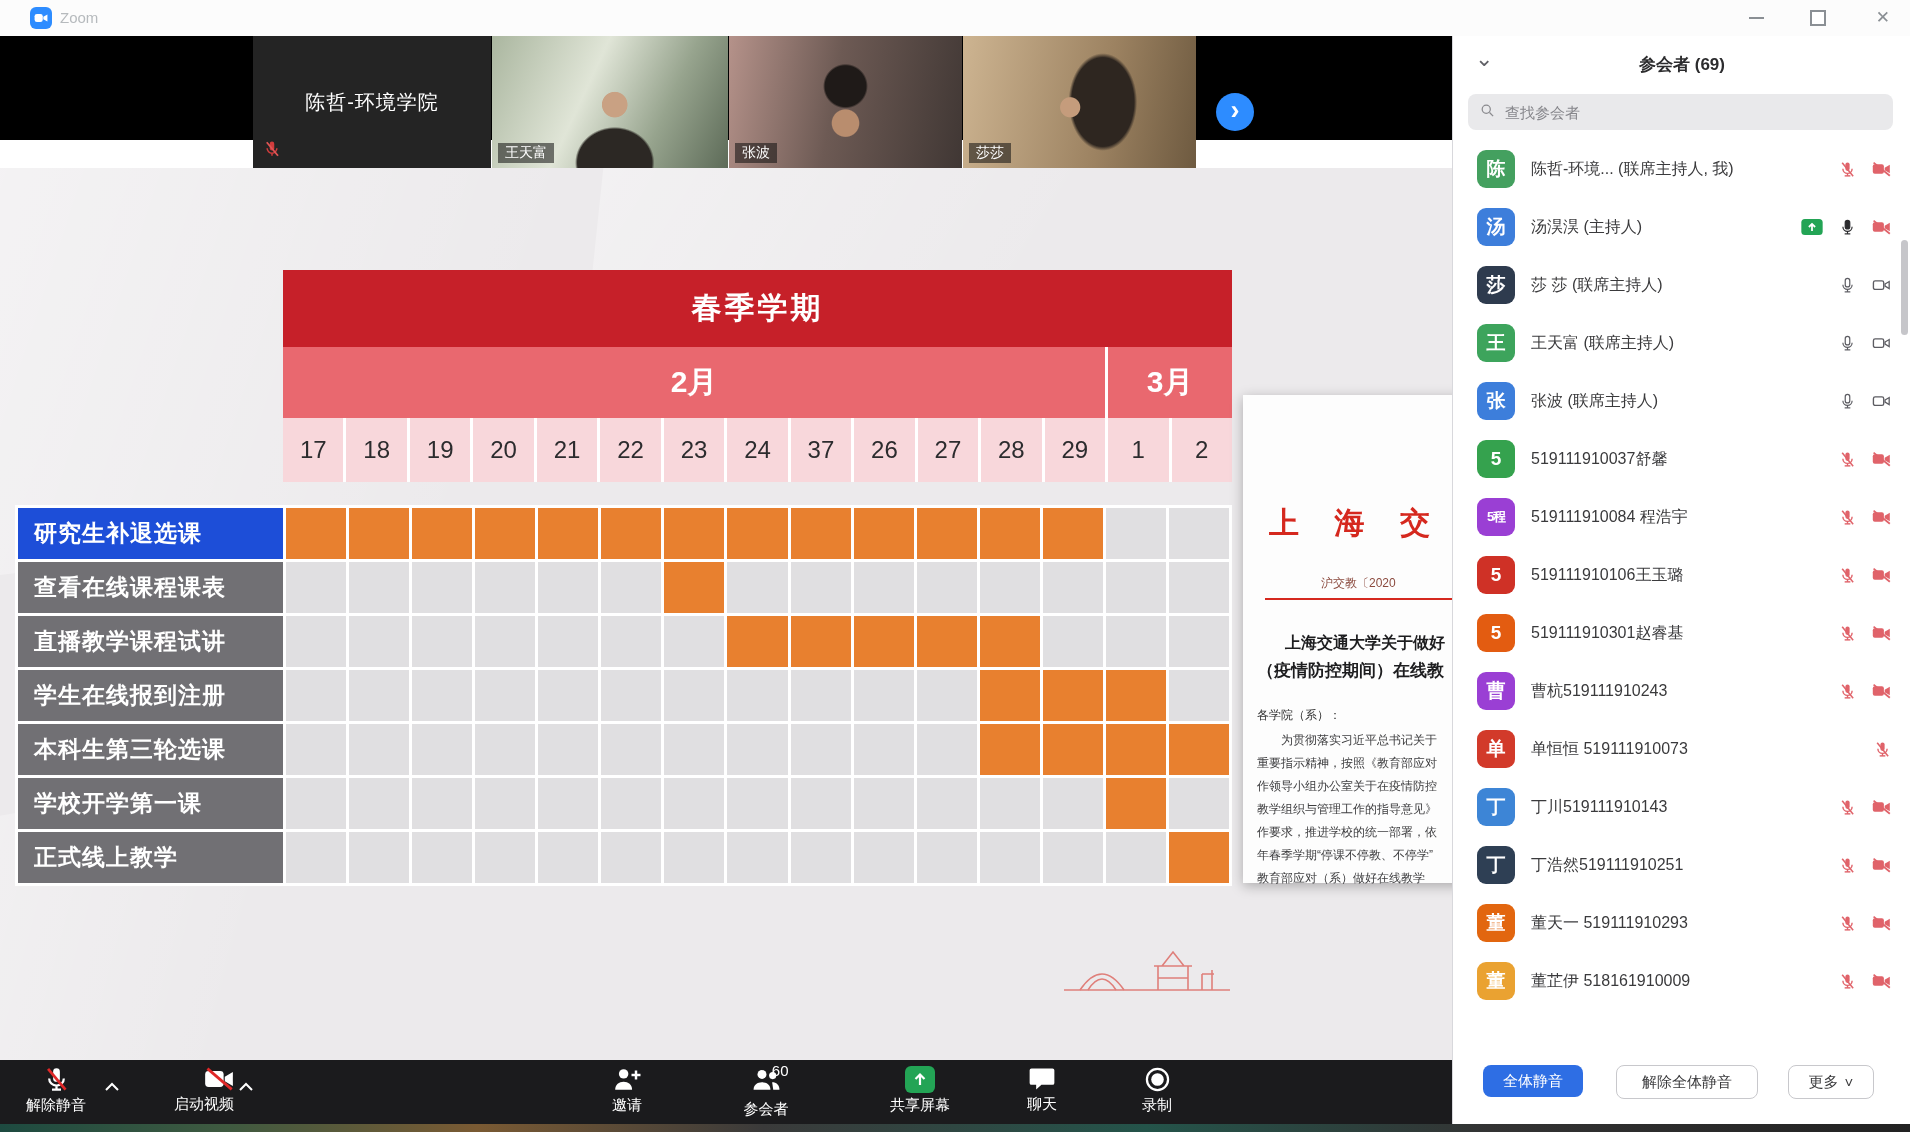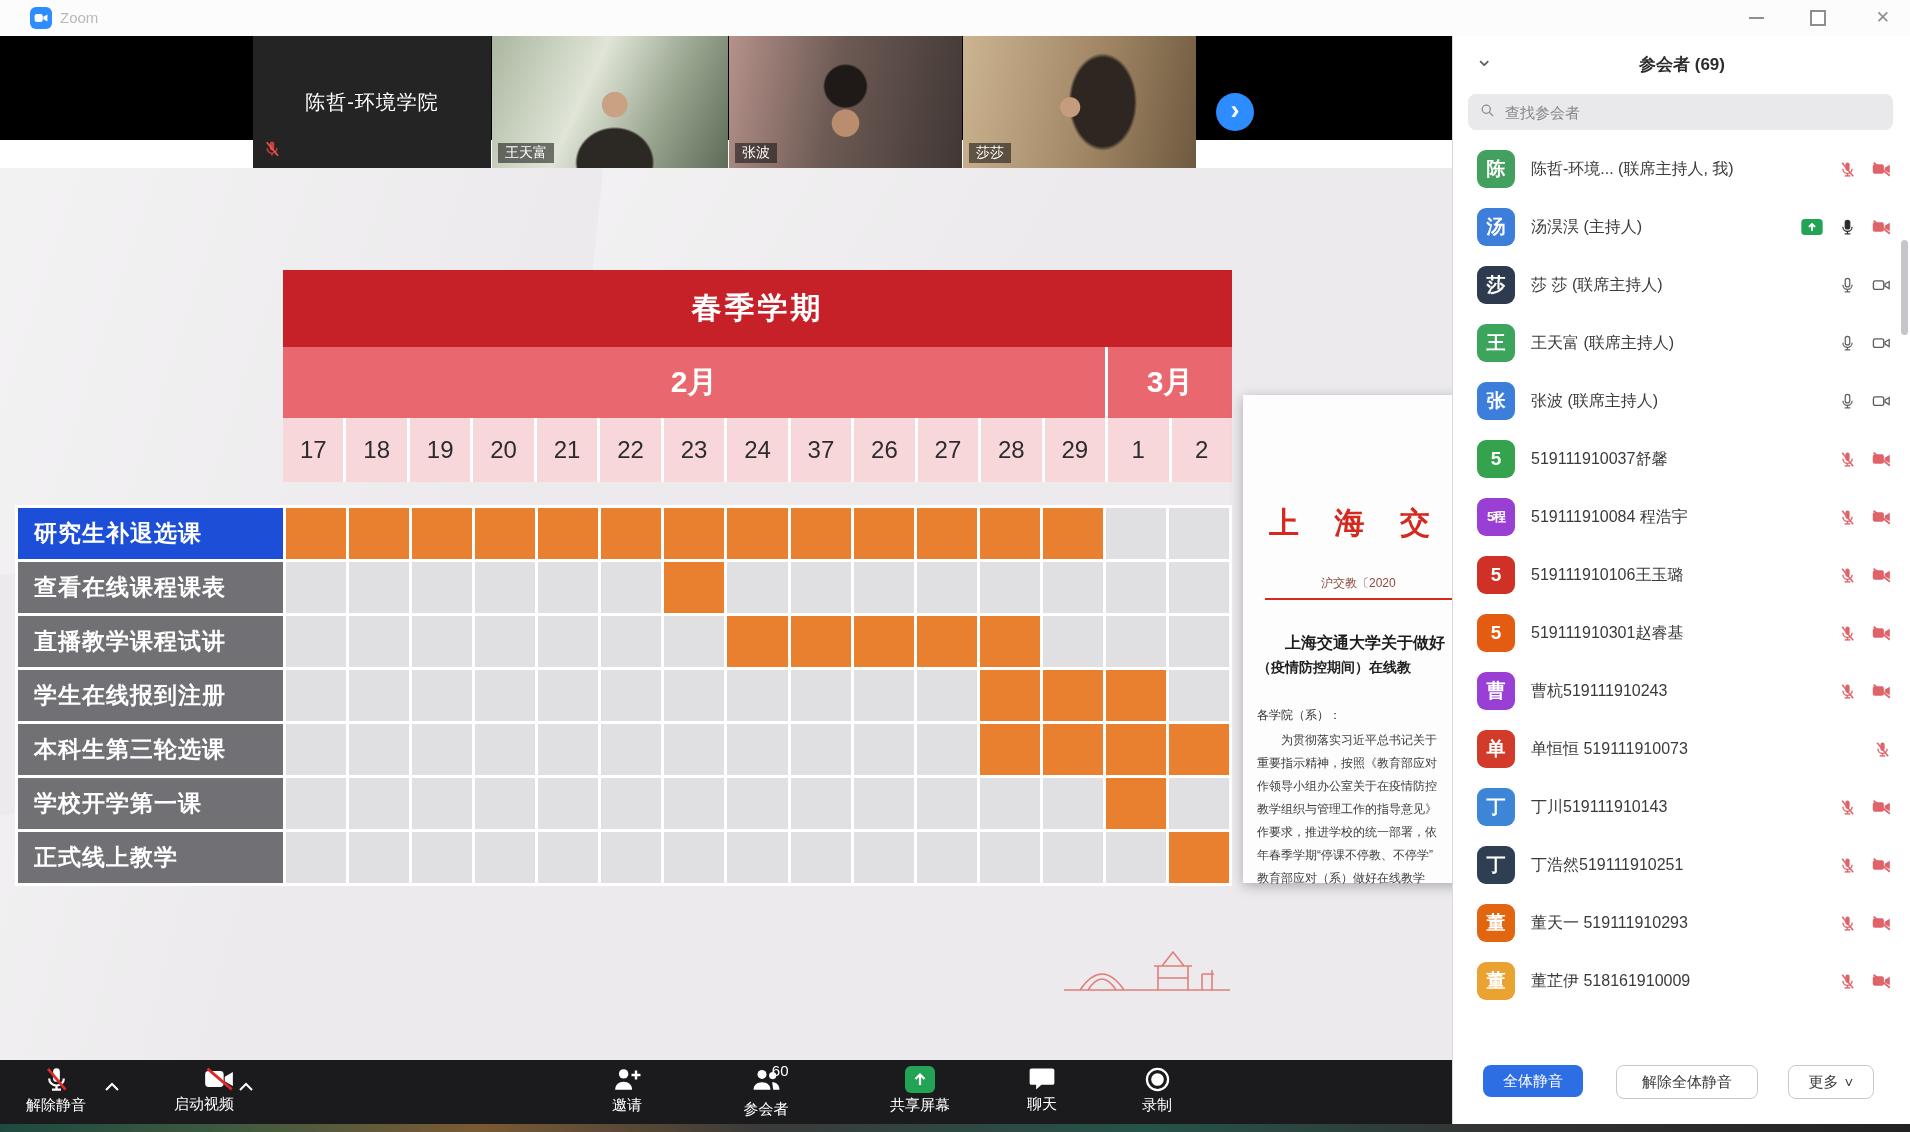--- a/index.html
+++ b/index.html
@@ -53,21 +53,21 @@
   .g-label{height:51px;display:flex;align-items:center;padding-left:16px;color:#fff;font-size:23px;font-weight:bold;letter-spacing:1px;}
   .g-cell{height:51px;}
 
   .doc{position:absolute;left:1243px;top:227px;width:230px;height:488px;background:#fdfdfd;
        box-shadow:0 3px 12px rgba(0,0,0,.28);}
   .doc-letterhead{position:absolute;left:26px;top:108px;color:#d5281e;font-size:30px;letter-spacing:14px;white-space:nowrap;
        font-family:"Liberation Serif",serif;font-weight:bold;}
   .doc-number{position:absolute;left:78px;top:180px;color:#8b4a3e;font-size:12px;white-space:nowrap;}
   .doc-rule{position:absolute;left:22px;top:203px;width:208px;height:2px;background:#d5281e;}
   .doc-title1{position:absolute;left:42px;top:238px;font-size:16px;font-weight:bold;color:#1d1d1f;white-space:nowrap;}
-  .doc-title2{position:absolute;left:14px;top:264px;font-size:14px;font-weight:bold;color:#1d1d1f;white-space:nowrap;}
+  .doc-title2{position:absolute;left:14px;top:264px;font-size:17px;font-weight:bold;color:#1d1d1f;white-space:nowrap;}
   .doc-salutation{position:absolute;left:14px;top:312px;font-size:12px;color:#333;}
   .doc-body{position:absolute;left:14px;top:334px;width:220px;font-size:12px;color:#3d3d3f;line-height:23px;white-space:nowrap;}
   .doc-body div:first-child{text-indent:24px;}
   .landmark{position:absolute;left:1062px;top:772px;opacity:.55;}
 
   
   .toolbar{position:absolute;left:0;top:1060px;width:1452px;height:64px;background:#1b1b1d;}
   .tb-item{position:absolute;top:6px;display:flex;flex-direction:column;align-items:center;color:#fff;cursor:pointer;}
   .tb-label{font-size:15px;margin-top:3px;white-space:nowrap;}
   .tb-chev{position:absolute;top:18px;cursor:pointer;}

